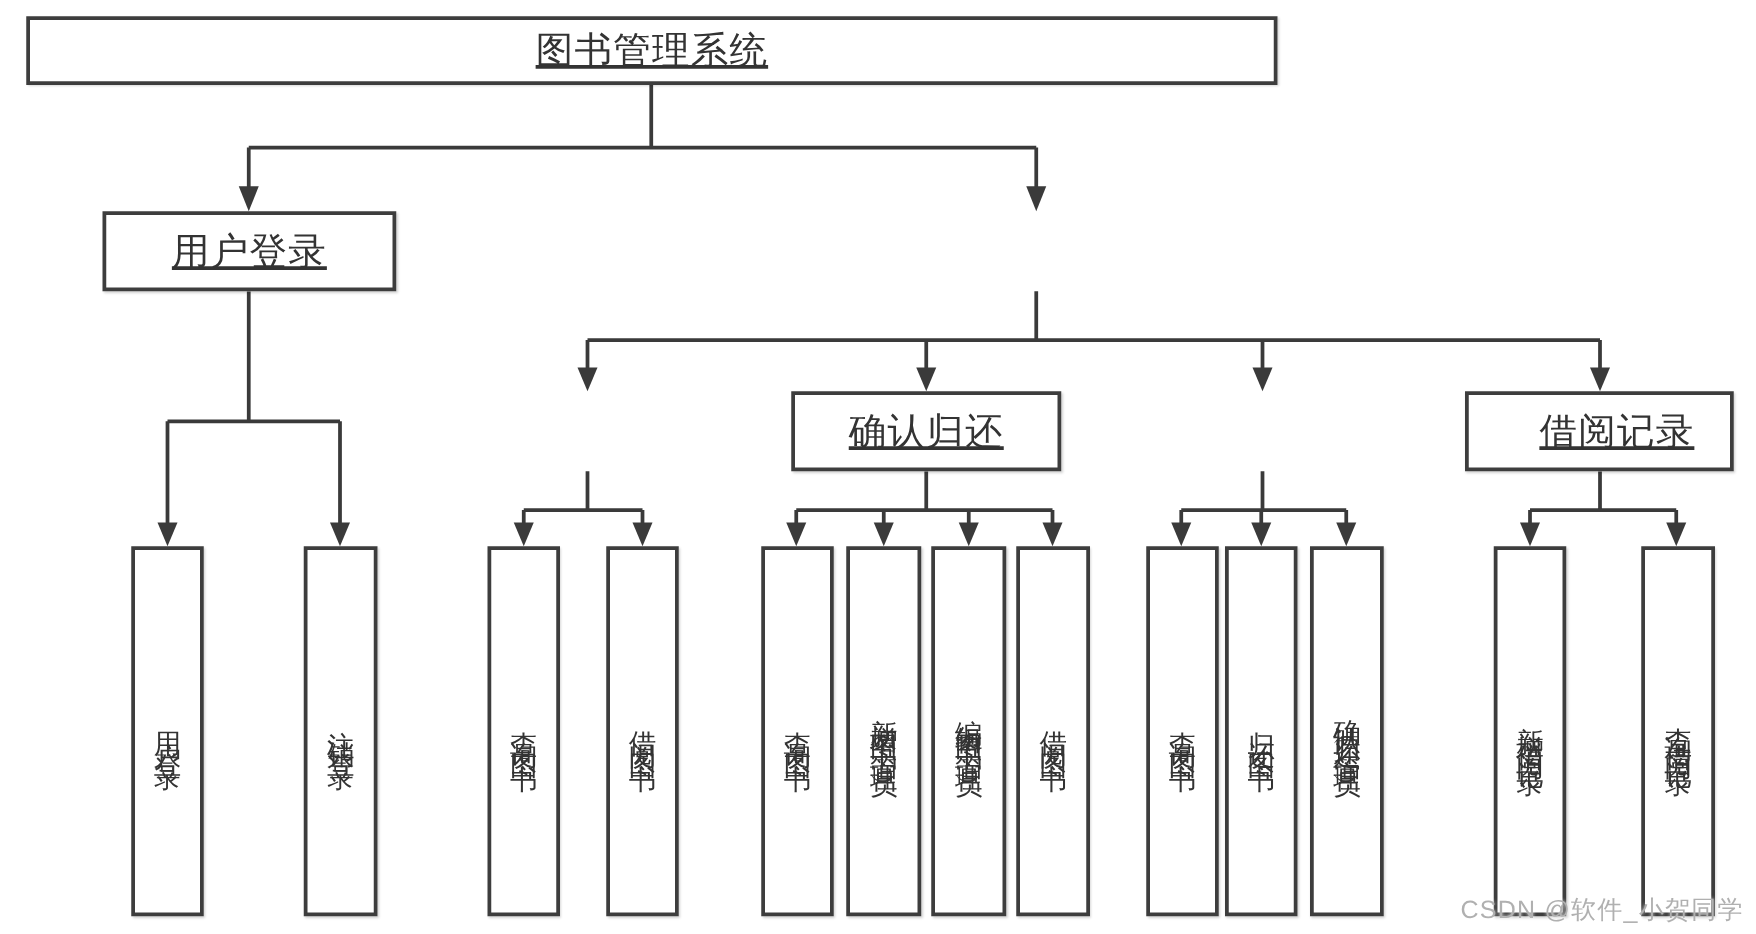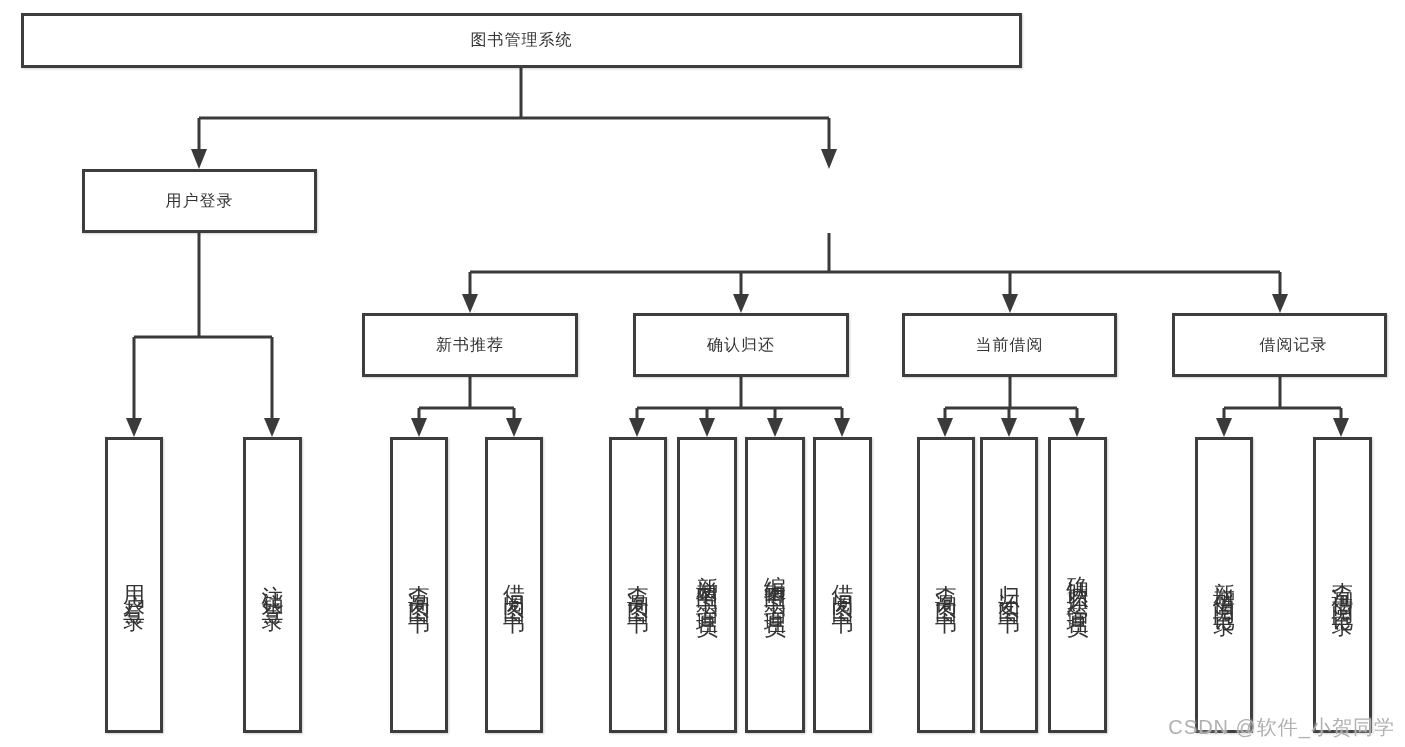--- a/index.html
+++ b/index.html
@@ -22,21 +22,21 @@
     box-sizing: border-box;
     border: 3px solid #3d3d3d;
     background: #ffffff;
     color: #333333;
     display: flex;
     align-items: center;
     justify-content: center;
     z-index: 2;
     box-shadow: 1px 1px 2px rgba(0,0,0,0.18);
   }
-  .h-node { font-size: 16px; letter-spacing: 1px; white-space: nowrap; }
+  .h-node { font-size: 30px; letter-spacing: 1px; white-space: nowrap; text-decoration: underline; }
   .v-node {
     writing-mode: vertical-lr;
     text-orientation: mixed;
     font-size: 22px;
     letter-spacing: 9px;
     line-height: 1;
   }
   
   .root   { left: 21px;  top: 13px;  width: 1001px; height: 55px; }
   
@@ -120,28 +120,22 @@
   </svg>
 
   <div class="node h-node root">
     <span>图书管理系统</span>
   </div>
 
   <div class="node h-node l2-a">
     <span>用户登录</span>
   </div>
 
-  <div class="node h-node l3-1">
-    <span>新书推荐</span>
-  </div>
   <div class="node h-node l3-2">
     <span>确认归还</span>
-  </div>
-  <div class="node h-node l3-3">
-    <span>当前借阅</span>
   </div>
   <div class="node h-node l3-4">
     <span>借阅记录</span>
   </div>
 
   <div class="node v-node leaf lf-1">
     <span>用户登录</span>
   </div>
   <div class="node v-node leaf lf-2">
     <span>注销登录</span>

